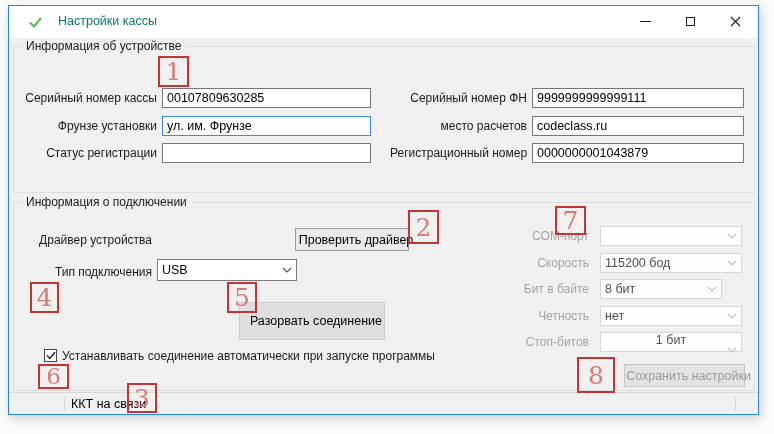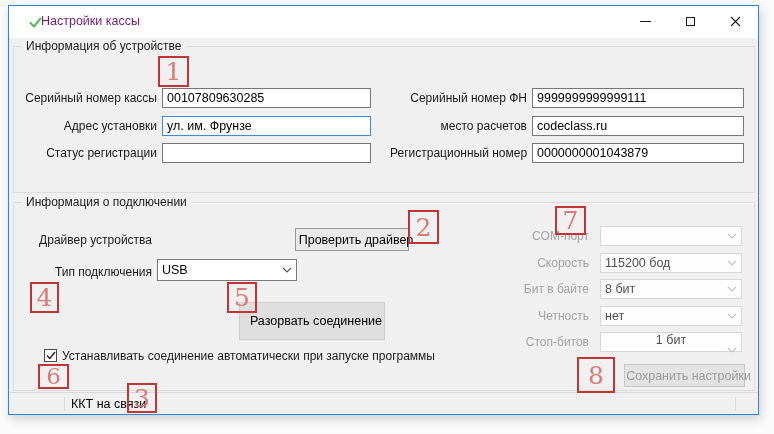--- a/index.html
+++ b/index.html
@@ -8,21 +8,21 @@
 
   .window {
     position:absolute; left:8px; top:5px; width:751px; height:410px;
     background:#f0f0f0; border:1px solid #2788d8;
     box-shadow:2px 4px 10px rgba(0,0,0,0.18);
   }
 
   
   .titlebar { position:absolute; left:0; top:0; width:100%; height:32px; background:#ffffff; }
   .title-icon { position:absolute; left:19px; top:9px; width:15px; height:15px; }
-  .title-text { position:absolute; left:32px; top:8px; font-size:12.5px; color:#701a75; white-space:nowrap; }
+  .title-text { position:absolute; left:49px; top:8px; font-size:12.5px; color:#0f766e; white-space:nowrap; }
   .win-controls { position:absolute; right:0; top:0; height:31px; display:flex; }
   .win-btn { width:45px; height:31px; display:flex; align-items:center; justify-content:center; }
   .glyph-min { width:11px; height:1px; background:#1a1a1a; }
   .glyph-max { width:9px; height:9px; border:1px solid #1a1a1a; background:transparent; }
 
   
   .groupbox { position:absolute; border:1px solid #dcdcdc; background:transparent; }
   .gb-label { position:absolute; top:-8px; left:8px; background:#f0f0f0; padding:0 4px; font-size:12px; color:#1a1a1a; white-space:nowrap; }
   .gb1 { left:4px; top:40px; width:742px; height:147px; }
   .gb2 { left:4px; top:196px; width:742px; height:189px; }
@@ -103,21 +103,21 @@
       </div>
     </div>
   </div>
 
   <div class="groupbox gb1">
     <span class="gb-label">Информация об устройстве</span>
 
     <span class="lbl" style="left:0; top:44px; width:143px;">Серийный номер кассы</span>
     <input class="tbox" style="left: 148px; top: 41px; width: 209px;" value="00107809630285">
 
-    <span class="lbl" style="left:0; top:72px; width:143px;">Адрес установки</span>
+    <span class="lbl" style="left:0; top:72px; width:143px;">Фрунзе установки</span>
     <input class="tbox focused" style="left: 148px; top: 69px; width: 209px;" value="ул. им. Фрунзе">
 
     <span class="lbl" style="left:0; top:99px; width:143px;">Статус регистрации</span>
     <input class="tbox" style="left: 148px; top: 96px; width: 209px;" value="">
 
     <span class="lbl" style="left:376px; top:44px; width:137px;">Серийный номер ФН</span>
     <input class="tbox" style="left: 518px; top: 41px; width: 212px;" value="9999999999999111">
 
     <span class="lbl" style="left:376px; top:72px; width:137px;">место расчетов</span>
     <input class="tbox" style="left: 518px; top: 69px; width: 212px;" value="codeclass.ru">
@@ -156,21 +156,21 @@
     <div class="combo dis" style="left:586px; top:50px; width:142px;">
       <span>115200 бод</span>
       <span class="chev">
           <svg width="10" height="6" viewBox="0 0 10 6">
             <path d="M1 1 L5 5 L9 1" fill="none" stroke="currentColor" stroke-width="1.2"></path>
           </svg>
         </span>
     </div>
 
     <span class="lbl dis" style="left:436px; top:79px; width:139px;">Бит в байте</span>
-    <div class="combo dis" style="left:586px; top:76px; width:142px;">
+    <div class="combo dis" style="left:586px; top:76px; width:122px;">
       <span>8 бит</span>
       <span class="chev">
           <svg width="10" height="6" viewBox="0 0 10 6">
             <path d="M1 1 L5 5 L9 1" fill="none" stroke="currentColor" stroke-width="1.2"></path>
           </svg>
         </span>
     </div>
 
     <span class="lbl dis" style="left:436px; top:106px; width:139px;">Четность</span>
     <div class="combo dis" style="left:586px; top:103px; width:142px;">

